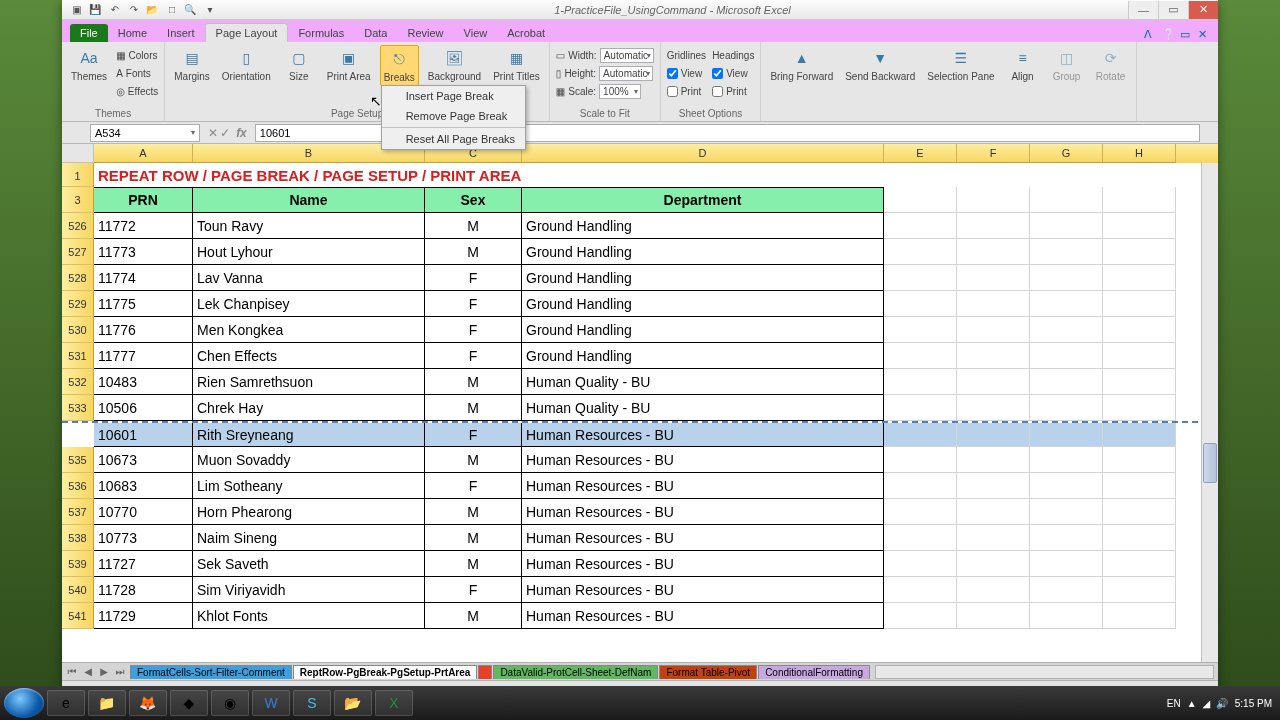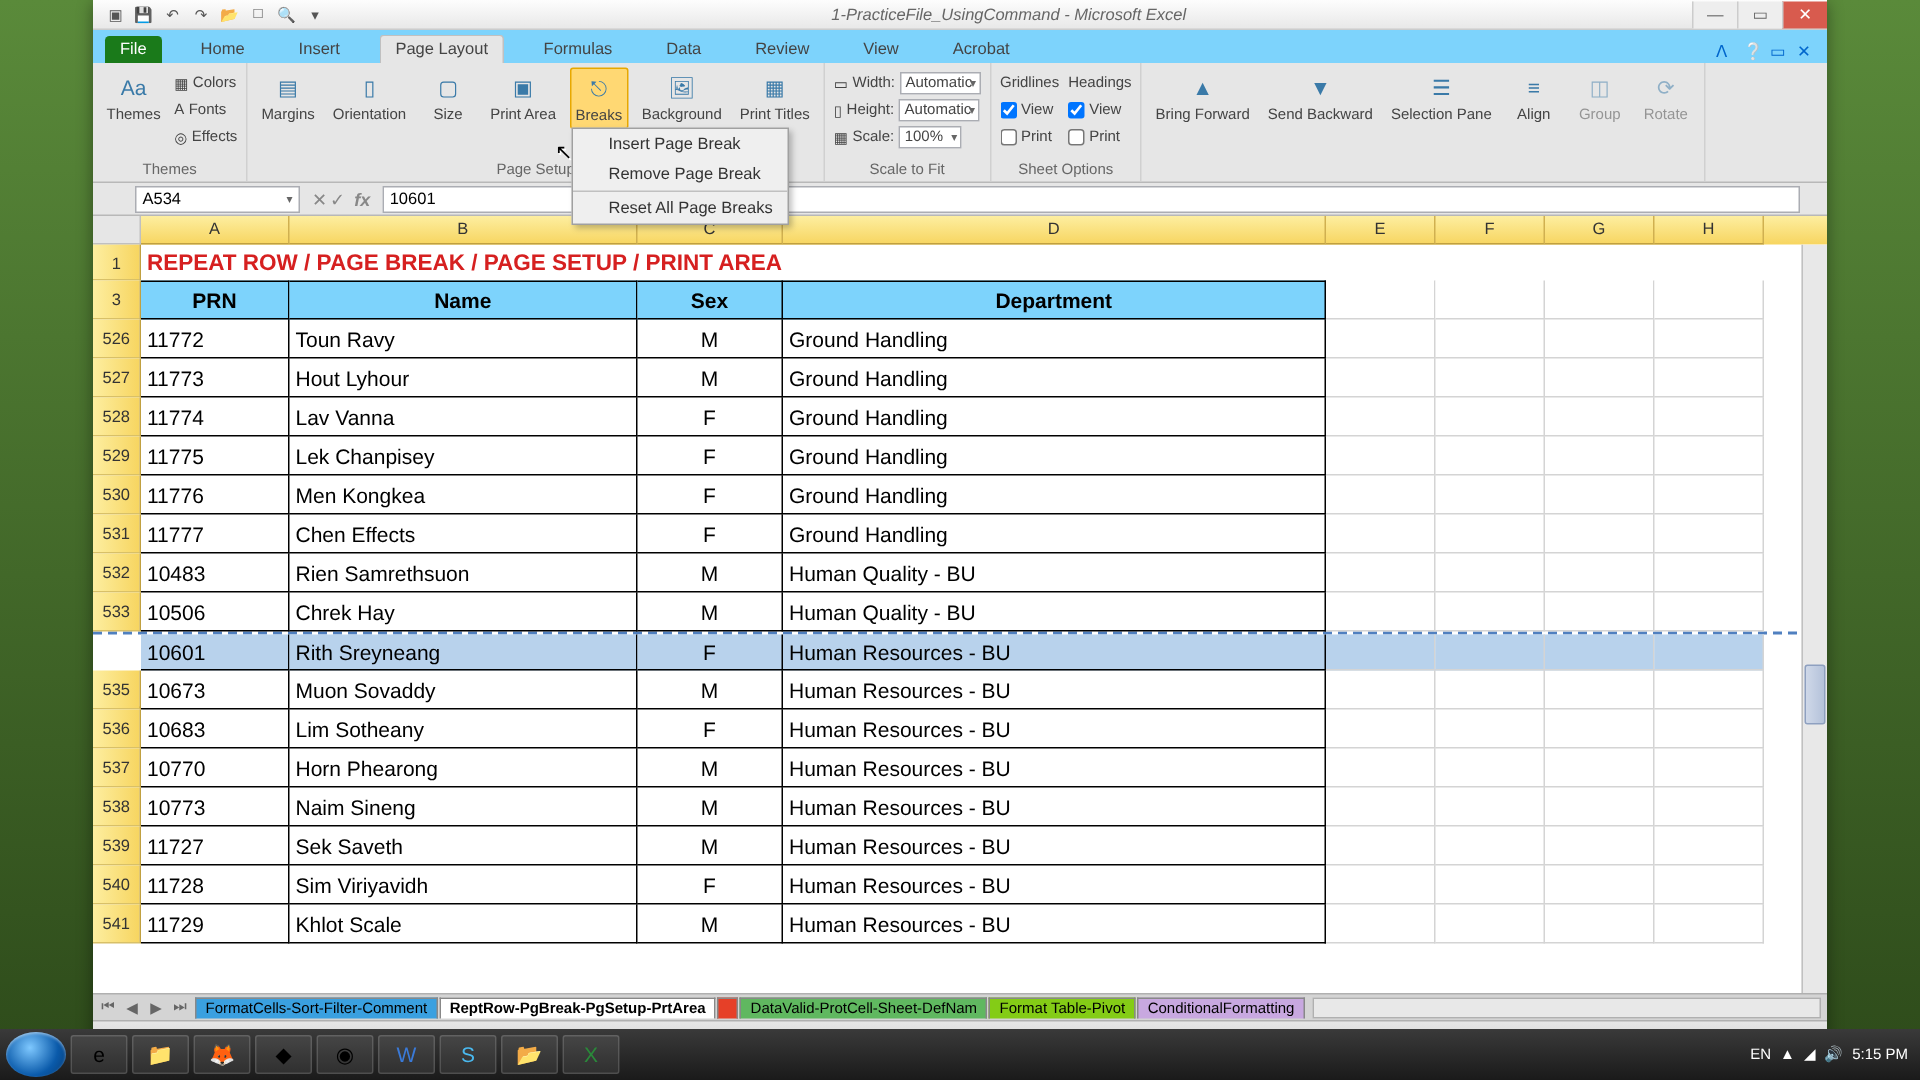--- a/index.html
+++ b/index.html
@@ -5,21 +5,21 @@
 * { box-sizing: border-box; margin: 0; padding: 0; font-family: Tahoma, "Segoe UI", sans-serif; }
 body { width: 1280px; height: 720px; overflow: hidden; background: linear-gradient(180deg,#5a8a3a 0%,#2d4a1a 100%); position: relative; }
 .app-window { position: absolute; top: 0; left: 62px; width: 1156px; height: 700px; background: #e6e6e6; box-shadow: 0 2px 10px rgba(0,0,0,.4); display: flex; flex-direction: column; }
 .titlebar { height: 20px; background: linear-gradient(#fdfdfd,#e8e8e8); display: flex; align-items: center; font-size: 11px; color: #666; border-bottom: 1px solid #ccc; }
 .qat { display:flex; align-items:center; gap:5px; padding-left:8px; }
 .qat span { width:14px; height:14px; display:inline-flex; align-items:center; justify-content:center; font-size:10px; color:#555; cursor:pointer; }
 .title-text { flex:1; text-align:center;font-style:italic; }
 .win-controls { display:flex; }
 .win-controls span { width:30px; height:18px; display:inline-flex; align-items:center; justify-content:center; font-size:11px; background:#eee; border-left:1px solid #ccc; }
 .win-controls span.close { background:#d85b4e; color:#fff; }
-.tabs { height:22px; background:#7dd3fc; display:flex; align-items:flex-end; font-size:11px; padding-left:8px; gap:16px; }
+.tabs { height:22px; background:#f0abfc; display:flex; align-items:flex-end; font-size:11px; padding-left:8px; gap:0; }
 .tab { padding:3px 10px; color:#444; cursor:pointer; }
 .tab.file { background:#1a7a1a; color:#fff; border-radius:3px 3px 0 0; }
 .tab.active { background:#e6e6e6; border:1px solid #c0c0c0; border-bottom:none; border-radius:3px 3px 0 0; }
 .help-icons { margin-left:auto; display:flex; gap:4px; padding-right:6px; }
 .help-icons span { width:14px; height:14px; font-size:11px; color:#0066cc; }
 .ribbon { height:80px; background:#e6e6e6; border-bottom:1px solid #b8b8b8; display:flex; font-size:10px; color:#444; }
 .rgroup { border-right:1px solid #d0d0d0; padding:3px 6px 0 6px; display:flex; flex-direction:column; position:relative; }
 .rgroup .label { text-align:center; font-size:10px; color:#666; height:14px; line-height:14px; margin-top:auto;}
 .rrow { display:flex; gap:6px; align-items:flex-start; flex:1; }
 .big-btn { display:flex; flex-direction:column; align-items:center; justify-content:flex-start; padding:2px 3px; cursor:pointer; min-width:38px; }
@@ -43,38 +43,38 @@
 .grid-area { flex:1; display:flex; flex-direction:column; overflow:hidden; background:#fff;}
 .col-headers { display:flex; height:19px; font-size:11px; background:linear-gradient(#fdeea0,#f7d560); color:#333;}
 .corner { width:32px; border-right:1px solid #c0c0c0; border-bottom:1px solid #c0c0c0; background:#e6e6e6;}
 .colh { border-right:1px solid #d0b050; border-bottom:1px solid #c0a040; text-align:center; line-height:19px; font-weight:normal;}
 .rows { overflow-y:auto; flex:1; position:relative;}
 .row { display:flex; height:26px; font-size:13px;}
 .rowh { width:32px; background:linear-gradient(90deg,#fdeea0,#f7d560); border-right:1px solid #c0a040; border-bottom:1px solid #d8c068; text-align:center; font-size:11px; line-height:26px; color:#333;}
 .rowh.sel { background:linear-gradient(90deg,#f5b940,#e89820); color:#6a3f00;}
 .cell { border-right:1px solid #d4d4d4; border-bottom:1px solid #d4d4d4; padding:0 4px; display:flex; align-items:center; overflow:hidden;}
 .row.title .cell { font-weight:bold; color:#d62020; font-size:15px; border-bottom:1px solid #d4d4d4;}
-.row.header .cell { background:#7dd3fc; font-weight:bold; justify-content:center; border:1px solid #000; border-left:none; font-size:14px;}
+.row.header .cell { background:#86efac; font-weight:bold; justify-content:center; border:1px solid #000; border-left:none; font-size:14px;}
 .row.data .cell { border:1px solid #000; border-top:none; border-left:none; font-size:14px;}
 .row.data .cell:first-of-type { justify-content:center;}
 .row.data .cell.sex { justify-content:center;}
 .row.selected .cell { background:#b8d2ec;}
 .row.selected .rowh { background:linear-gradient(90deg,#e89820,#d88810);margin-top:48px;}
 .pagebreak { border-top:2px dashed #5080c0;}
 .vscroll { position:absolute; right:0; top:0; bottom:0; width:17px; background:#e8e8e8; border-left:1px solid #c0c0c0;}
 .vscroll .thumb { position:absolute; left:1px; right:1px; top:280px; height:40px; background:linear-gradient(90deg,#cfd8e8,#b4c2da); border:1px solid #8ea0c0; border-radius:2px;}
 .sheet-tabs-bar { height:18px; background:#d4d4d4; display:flex; align-items:center; font-size:10px; border-top:1px solid #b0b0b0;}
 .nav-arrows { display:flex; padding:0 2px;}
 .nav-arrows span { width:16px; text-align:center; cursor:pointer; color:#666;}
 .stab { padding:1px 6px; border:1px solid #888; border-bottom:none; margin-right:1px; cursor:pointer; font-size:10px; white-space:nowrap;}
 .stab.c1{background:#3aa0e0;color:#000;}
 .stab.c2{background:#fff;color:#000;font-weight:bold;}
 .stab.c3{background:#e64028;color:#fff;}
 .stab.c4{background:#60b860;color:#000;}
-.stab.c5{background:#84cc16;color:#000;}
+.stab.c5{background:#c2410c;color:#000;}
 .stab.c6{background:#c8a8e0;color:#000;}
 .hscroll { flex:1; margin:0 4px; height:14px; background:#e8e8e8; border:1px solid #b0b0b0; position:relative;}
 .statusbar { height:20px; background:linear-gradient(#e6e6e6,#d4d4d4); border-top:1px solid #b0b0b0; display:flex; align-items:center; font-size:10px; color:#555; padding:0 6px;}
 .statusbar .right { margin-left:auto; display:flex; align-items:center; gap:8px;}
 .zoom-slider { width:90px; height:4px; background:#b0b0b0; position:relative; border-radius:2px;}
 .zoom-slider .knob { position:absolute; left:44px; top:-3px; width:8px; height:10px; background:#888; border-radius:2px;}
 .taskbar { position:absolute; left:0; right:0; bottom:0; height:34px; background:linear-gradient(#3a3a3a,#1a1a1a); display:flex; align-items:center; padding:0 4px; gap:3px;}
 .taskbar .orb { width:40px; height:30px; border-radius:50%; background:radial-gradient(circle at 40% 35%,#7ec8ff,#0a5aaa 60%,#063a72); box-shadow:inset 0 1px 2px rgba(255,255,255,.5);}
 .taskbar .ticon { width:38px; height:26px; background:rgba(255,255,255,.08); border:1px solid rgba(255,255,255,.15); border-radius:2px; display:flex; align-items:center; justify-content:center; font-size:14px;}
 .tray { margin-left:auto; display:flex; align-items:center; gap:6px; color:#fff; font-size:10px; padding-right:4px;}
@@ -478,21 +478,21 @@
           <div class="cell wC sex">F</div>
           <div class="cell wD">Human Resources - BU</div>
           <div class="cell wE" style="border-right: 1px solid rgb(212, 212, 212); border-bottom: 1px solid rgb(212, 212, 212);"></div>
           <div class="cell wF" style="border-right: 1px solid rgb(212, 212, 212); border-bottom: 1px solid rgb(212, 212, 212);"></div>
           <div class="cell wG" style="border-right: 1px solid rgb(212, 212, 212); border-bottom: 1px solid rgb(212, 212, 212);"></div>
           <div class="cell wH" style="border-right: 1px solid rgb(212, 212, 212); border-bottom: 1px solid rgb(212, 212, 212);"></div>
         </div>
         <div class="row data">
           <div class="rowh">541</div>
           <div class="cell wA">11729</div>
-          <div class="cell wB">Khlot Scale</div>
+          <div class="cell wB">Khlot Fonts</div>
           <div class="cell wC sex">M</div>
           <div class="cell wD">Human Resources - BU</div>
           <div class="cell wE" style="border-right: 1px solid rgb(212, 212, 212); border-bottom: 1px solid rgb(212, 212, 212);"></div>
           <div class="cell wF" style="border-right: 1px solid rgb(212, 212, 212); border-bottom: 1px solid rgb(212, 212, 212);"></div>
           <div class="cell wG" style="border-right: 1px solid rgb(212, 212, 212); border-bottom: 1px solid rgb(212, 212, 212);"></div>
           <div class="cell wH" style="border-right: 1px solid rgb(212, 212, 212); border-bottom: 1px solid rgb(212, 212, 212);"></div>
         </div>
     </div>
   </div>
 

